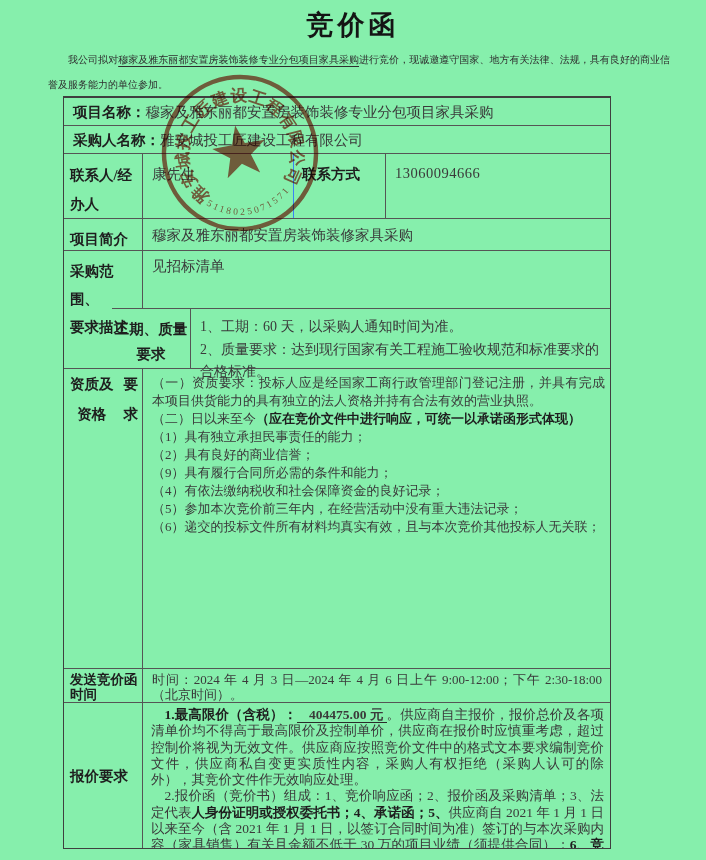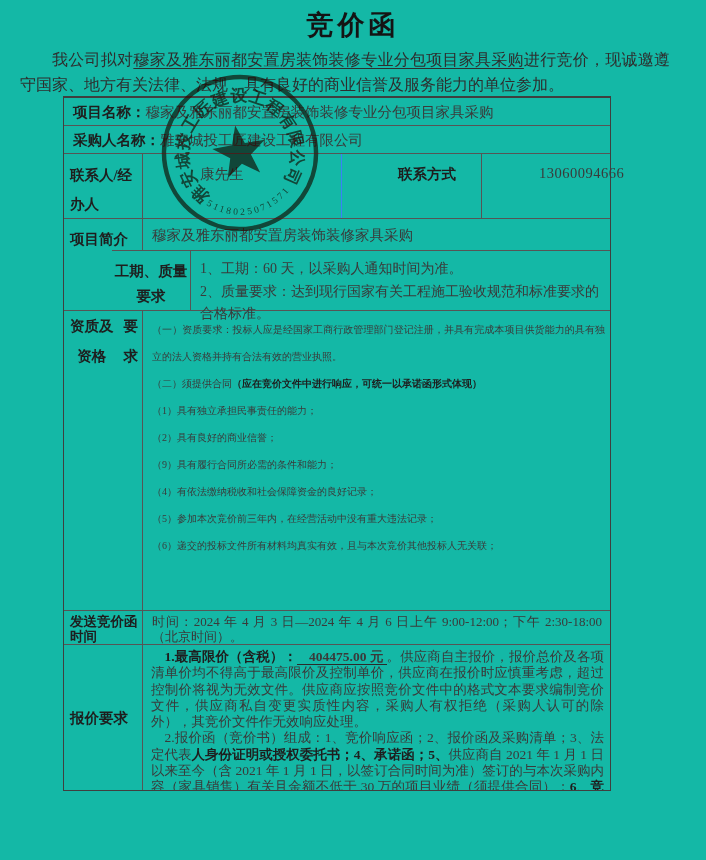--- a/index.html
+++ b/index.html
@@ -1,60 +1,60 @@
 <!DOCTYPE html>
 <html><head>
 <meta charset="utf-8">
 <style>
   * { margin:0; padding:0; box-sizing:border-box; }
   html,body { background:#e8e8e8; }
   .page {
     position:relative; width:706px; height:860px; margin:0 auto;
-    background:#14b8a6; overflow:hidden; color:#333;
+    background:#86efac; overflow:hidden; color:#333;
     font-family:"Liberation Serif","DejaVu Serif",serif;
   }
   .title {
     padding-top:7px; text-align:center; font-size:27px; font-weight:bold;
     color:#141414; letter-spacing:4px;
   }
   .intro {
-    margin:5px 36px 0 20px; font-size:16px; line-height:24.5px;
+    margin:5px 36px 0 48px; font-size:10px; line-height:24.5px;
     color:#2e2e2e; text-indent:2em; text-align:justify;
   }
   .intro .u { text-decoration:underline; text-underline-offset:3px; }
 
   .btable {
     position:absolute; left:63px; top:96px; width:548px;
     border:1.5px solid #3f3f3f; border-top-width:2px; background:transparent;
   }
   .trow { display:flex; border-top:1px solid #555; }
   .trow:first-child { border-top:none; }
   .lc {
     width:79px; flex:0 0 79px; border-right:1px solid #555;
     font-weight:bold; color:#1e1e1e; font-size:14.5px;
     padding:6px 2px 0 6px; line-height:26px;
   }
   .vc { flex:1 1 auto; padding:6px 8px 0 9px; font-size:14.5px; color:#3a3a3a; }
   .full { flex:1 1 auto; padding:5px 8px 0 9px; font-size:14.5px; color:#3a3a3a; }
   .full b { color:#1e1e1e; }
 
   .r1 { height:27px; } .r2 { height:28px; }
-  .r3 { height:65px;gap:48px; }
+  .r3 { height:65px; }
   .r3 .lc { line-height:29px; padding-top:7px; }
   .r3 .name { flex:0 0 151px; border-right:1px solid #3b82f6; padding-top:11px; }
   .r3 .clabel { flex:0 0 92px; border-right:1px solid #555; font-weight:bold; color:#1e1e1e; font-size:14.5px; padding:11px 2px 0 8px; }
   .r3 .phone { padding-top:11px; letter-spacing:.5px; }
   .r4 { height:32px; } .r4 .lc, .r4 .vc { padding-top:7px; }
   .r5 { height:58px; } .r5 .lc { line-height:28px; }
   .r6 { height:60px;margin-left:48px; }
   .r6 .lc { text-align:center; padding:8px 0 0; line-height:25px; }
   .r6 .vc { padding-top:7px; line-height:22.5px; font-size:14px; }
   .r7 { height:300px; }
   .r7 .lc { display:flex; justify-content:center; text-align:center; line-height:30px; padding:0; }
-  .r7 .vc { padding:5px 5px 0 9px; font-size:10px; line-height:27px; text-align:justify; overflow:hidden; }
+  .r7 .vc { padding:5px 5px 0 9px; font-size:13px; line-height:18px; text-align:justify; overflow:hidden; }
   .r7 .vc b { color:#1e1e1e; }
   .r8 { height:34px; }
   .r8 .lc { font-size:13.5px; line-height:15px; padding-top:3px;font-family:Liberation Serif, serif; }
   .r8 .vc { font-size:13px; line-height:15.3px; padding-top:3px; text-align:justify; }
   .r9 { height:146px; }
   .r9 .lc { display:flex; align-items:center; padding-top:0; }
   .r9 .vc { font-size:13.5px; line-height:16.3px; padding:4px 6px 0 8px; text-align:justify; overflow:hidden; }
   .r9 .vc p { text-indent:1em; }
   .r9 b { color:#1e1e1e; }
   .price { font-weight:bold; border-bottom:1px solid #2b2b2b; padding:0 3px 0 12px; }
@@ -93,40 +93,47 @@
       <div class="vc name">康先生</div>
       <div class="clabel">联系方式</div>
       <div class="vc phone">13060094666</div>
     </div>
 
     <div class="trow r4">
       <div class="lc">项目简介</div>
       <div class="vc">穆家及雅东丽都安置房装饰装修家具采购</div>
     </div>
 
+    <div class="trow r5">
+      <div class="lc">
+        <div>采购范围、</div>
+        <div>要求描述</div>
+      </div>
+      <div class="vc">见招标清单</div>
+    </div>
 
     <div class="trow r6">
       <div class="lc">
         <div>工期、质量</div>
         <div>要求</div>
       </div>
       <div class="vc">
         <div>1、工期：60 天，以采购人通知时间为准。</div>
         <div>2、质量要求：达到现行国家有关工程施工验收规范和标准要求的合格标准。</div>
       </div>
     </div>
 
     <div class="trow r7">
       <div class="lc">
         <div>资质及资格</div>
         <div>要求</div>
       </div>
       <div class="vc">
         <div>（一）资质要求：投标人应是经国家工商行政管理部门登记注册，并具有完成本项目供货能力的具有独立的法人资格并持有合法有效的营业执照。</div>
-        <div><span>（二）须提供合同</span><b>（应在竞价文件中进行响应，可统一以承诺函形式体现）</b></div>
+        <div><span>（二）日以来至今</span><b>（应在竞价文件中进行响应，可统一以承诺函形式体现）</b></div>
         <div>（1）具有独立承担民事责任的能力；</div>
         <div>（2）具有良好的商业信誉；</div>
         <div>（9）具有履行合同所必需的条件和能力；</div>
         <div>（4）有依法缴纳税收和社会保障资金的良好记录；</div>
         <div>（5）参加本次竞价前三年内，在经营活动中没有重大违法记录；</div>
         <div>（6）递交的投标文件所有材料均真实有效，且与本次竞价其他投标人无关联；</div>
 
       </div>
     </div>
 

